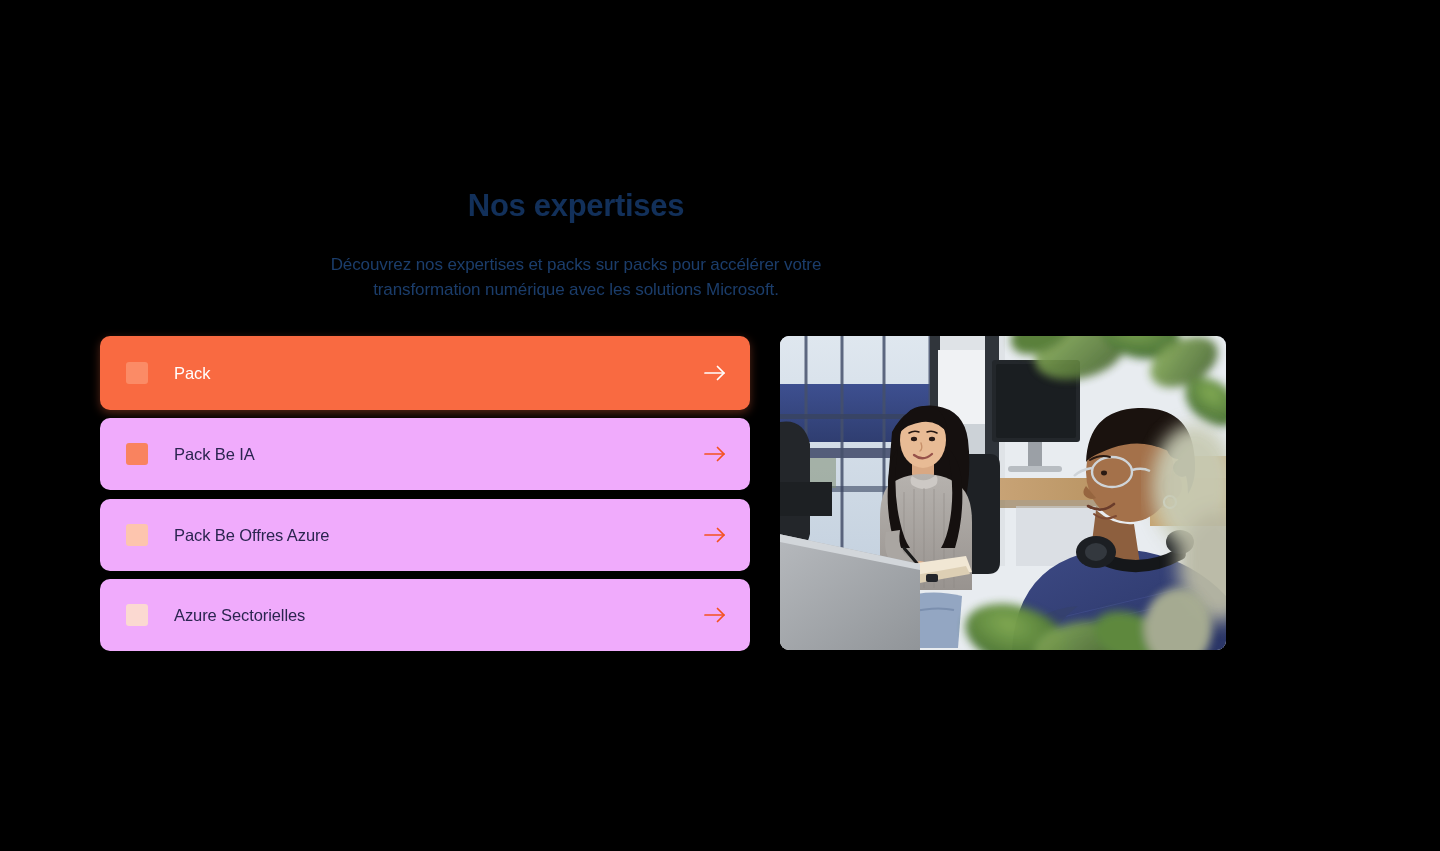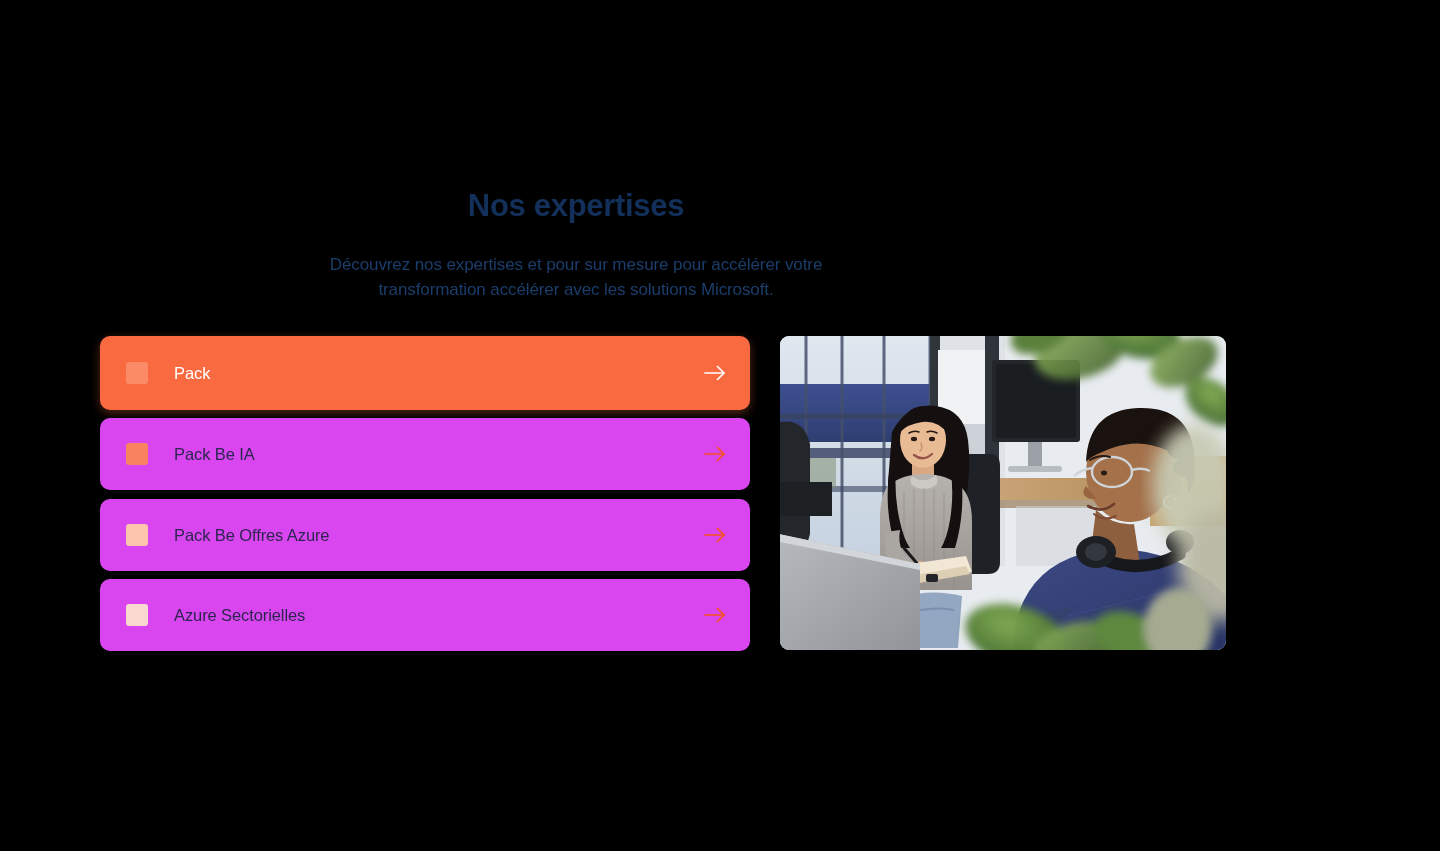--- a/index.html
+++ b/index.html
@@ -67,21 +67,21 @@
     flex-direction:column;
     justify-content:space-between;
     height:315px;
   }
 
   
   .expertise-item {
     position:relative;
     height:72px;
     border-radius:10px;
-    background:#d946ef;
+    background:#f0abfc;
     display:flex;
     align-items:center;
     padding:0 24px 0 26px;
     cursor:pointer;
     user-select:none;
   }
 
   .expertise-item.is-active {
     background:#F96A41;
     height:74px;
@@ -136,22 +136,22 @@
 </style>
 </head>
 <body>
 
 <div class="page">
 
   <div class="heading-block">
     <h1 class="page-title">Nos expertises</h1>
 
     <p class="page-subtitle">
-      <span class="sub-line">Découvrez nos expertises et pour sur mesure pour accélérer votre</span>
-      <span class="sub-line">transformation accélérer avec les solutions Microsoft.</span>
+      <span class="sub-line">Découvrez nos expertises et packs sur packs pour accélérer votre</span>
+      <span class="sub-line">transformation numérique avec les solutions Microsoft.</span>
     </p>
   </div>
 
   <div class="content">
 
     <div class="expertise-list">
 
       <div class="expertise-item is-active">
         <span class="item-swatch" style="background: rgb(251, 139, 102);"></span>
         <span class="item-label">Pack</span>

